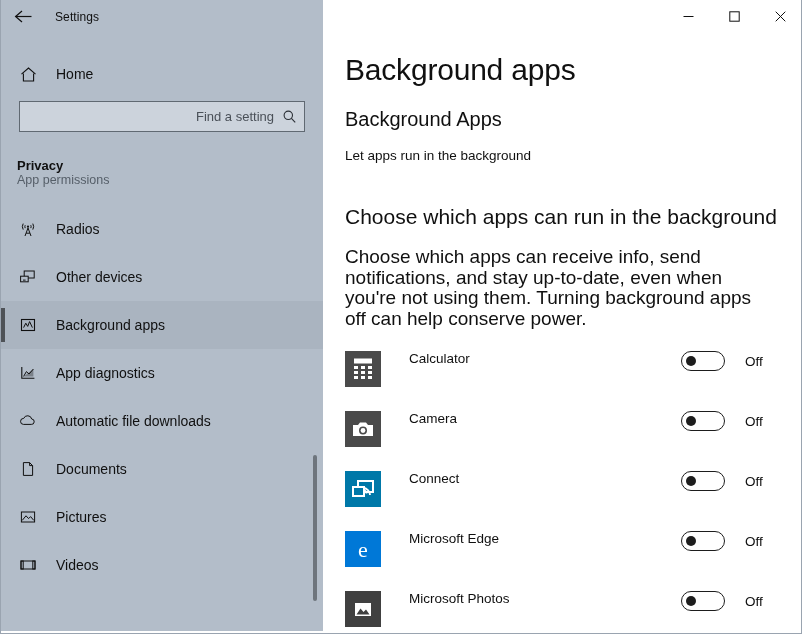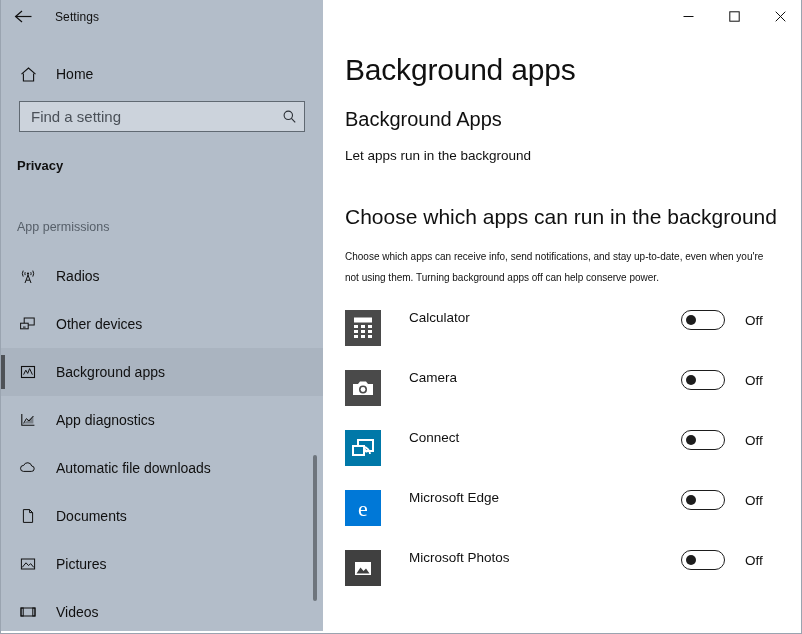--- a/index.html
+++ b/index.html
@@ -118,44 +118,44 @@
     border: 1px solid #606972;
     display: flex;
     align-items: center;
   }
   .search-input {
     flex: 1;
     border: none;
     outline: none;
     background: transparent;
     font-family: "Liberation Sans", sans-serif;
-    font-size: 15px;
+    font-size: 13px;
     color: #242424;
     padding-left: 11px;
+    text-align: right;
   }
   .search-input::placeholder { color: #4a5058; opacity: 1; }
   .search-ico {
     width: 30px;
     display: flex;
     align-items: center;
     justify-content: center;
   }
 
   .section-title {
     font-size: 13px;
     font-weight: bold;
     color: #101010;
     padding-left: 16px;
     margin-top: 26px;
   }
   .group-label {
     font-size: 12.5px;
     color: #565f69;
     padding-left: 16px;
-    margin-top: 47px;
   }
 
   .nav-list { margin-top: 18px; }
 
   .nav-item {
     position: relative;
     display: flex;
     align-items: center;
     height: 48px;
     padding-left: 16px;
@@ -266,21 +266,21 @@
     margin-left: 21px;
   }
 
   .section-head {
     font-size: 21px;
     font-weight: normal;
     color: #101010;
     margin-top: 42px;
   }
   .section-desc {
-    font-size: 10px;
+    font-size: 19px;
     color: #101010;
     line-height: 20.5px;
     margin-top: 18px;
     width: 430px;
   }
 
   .app-list { margin-top: 22px; }
   .app-row {
     display: flex;
     align-items: flex-start;

